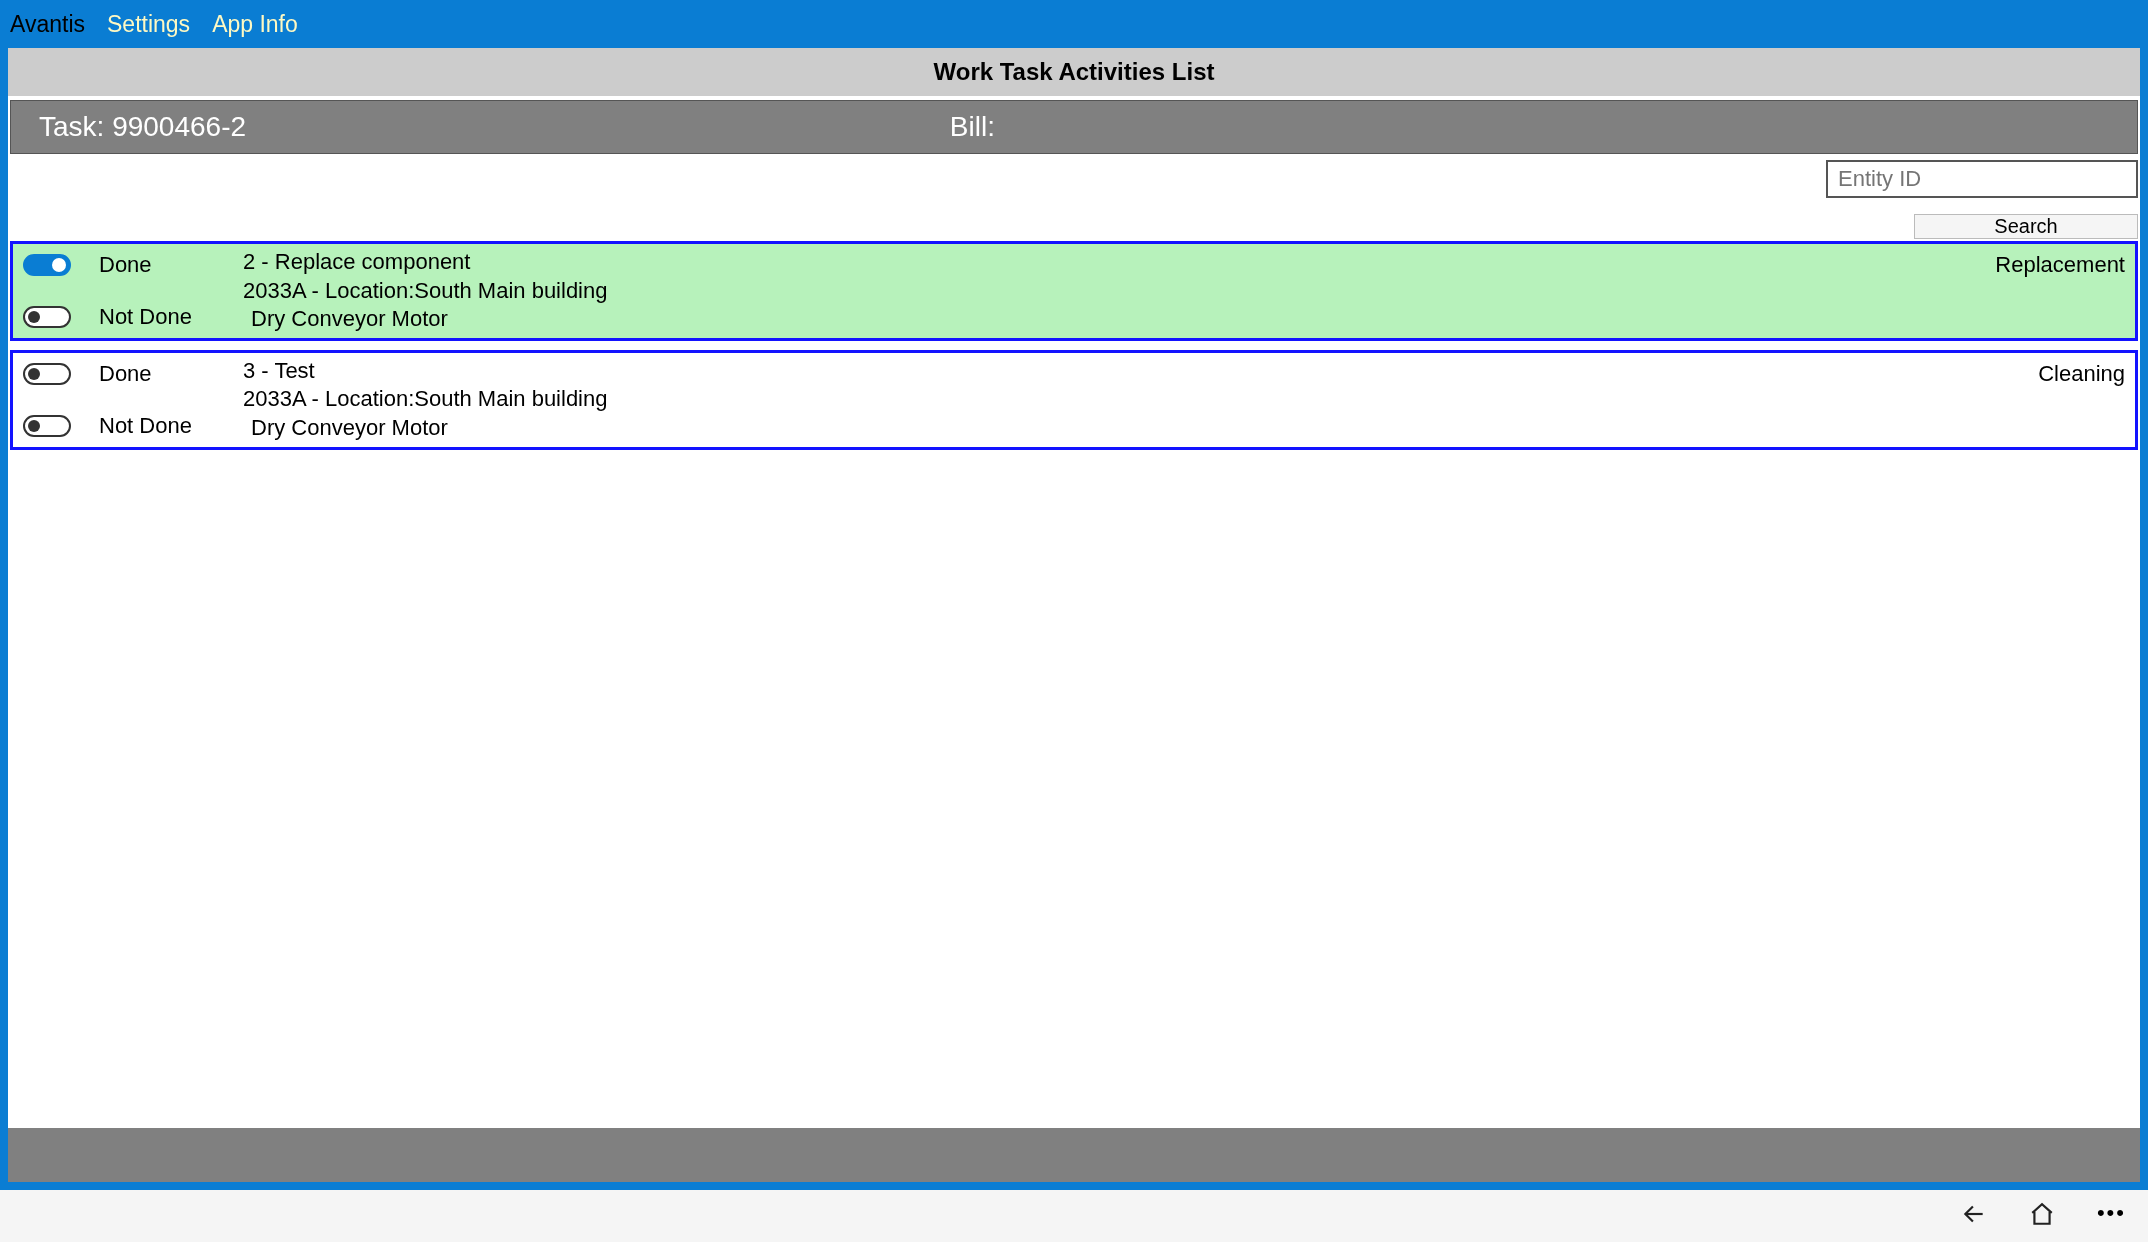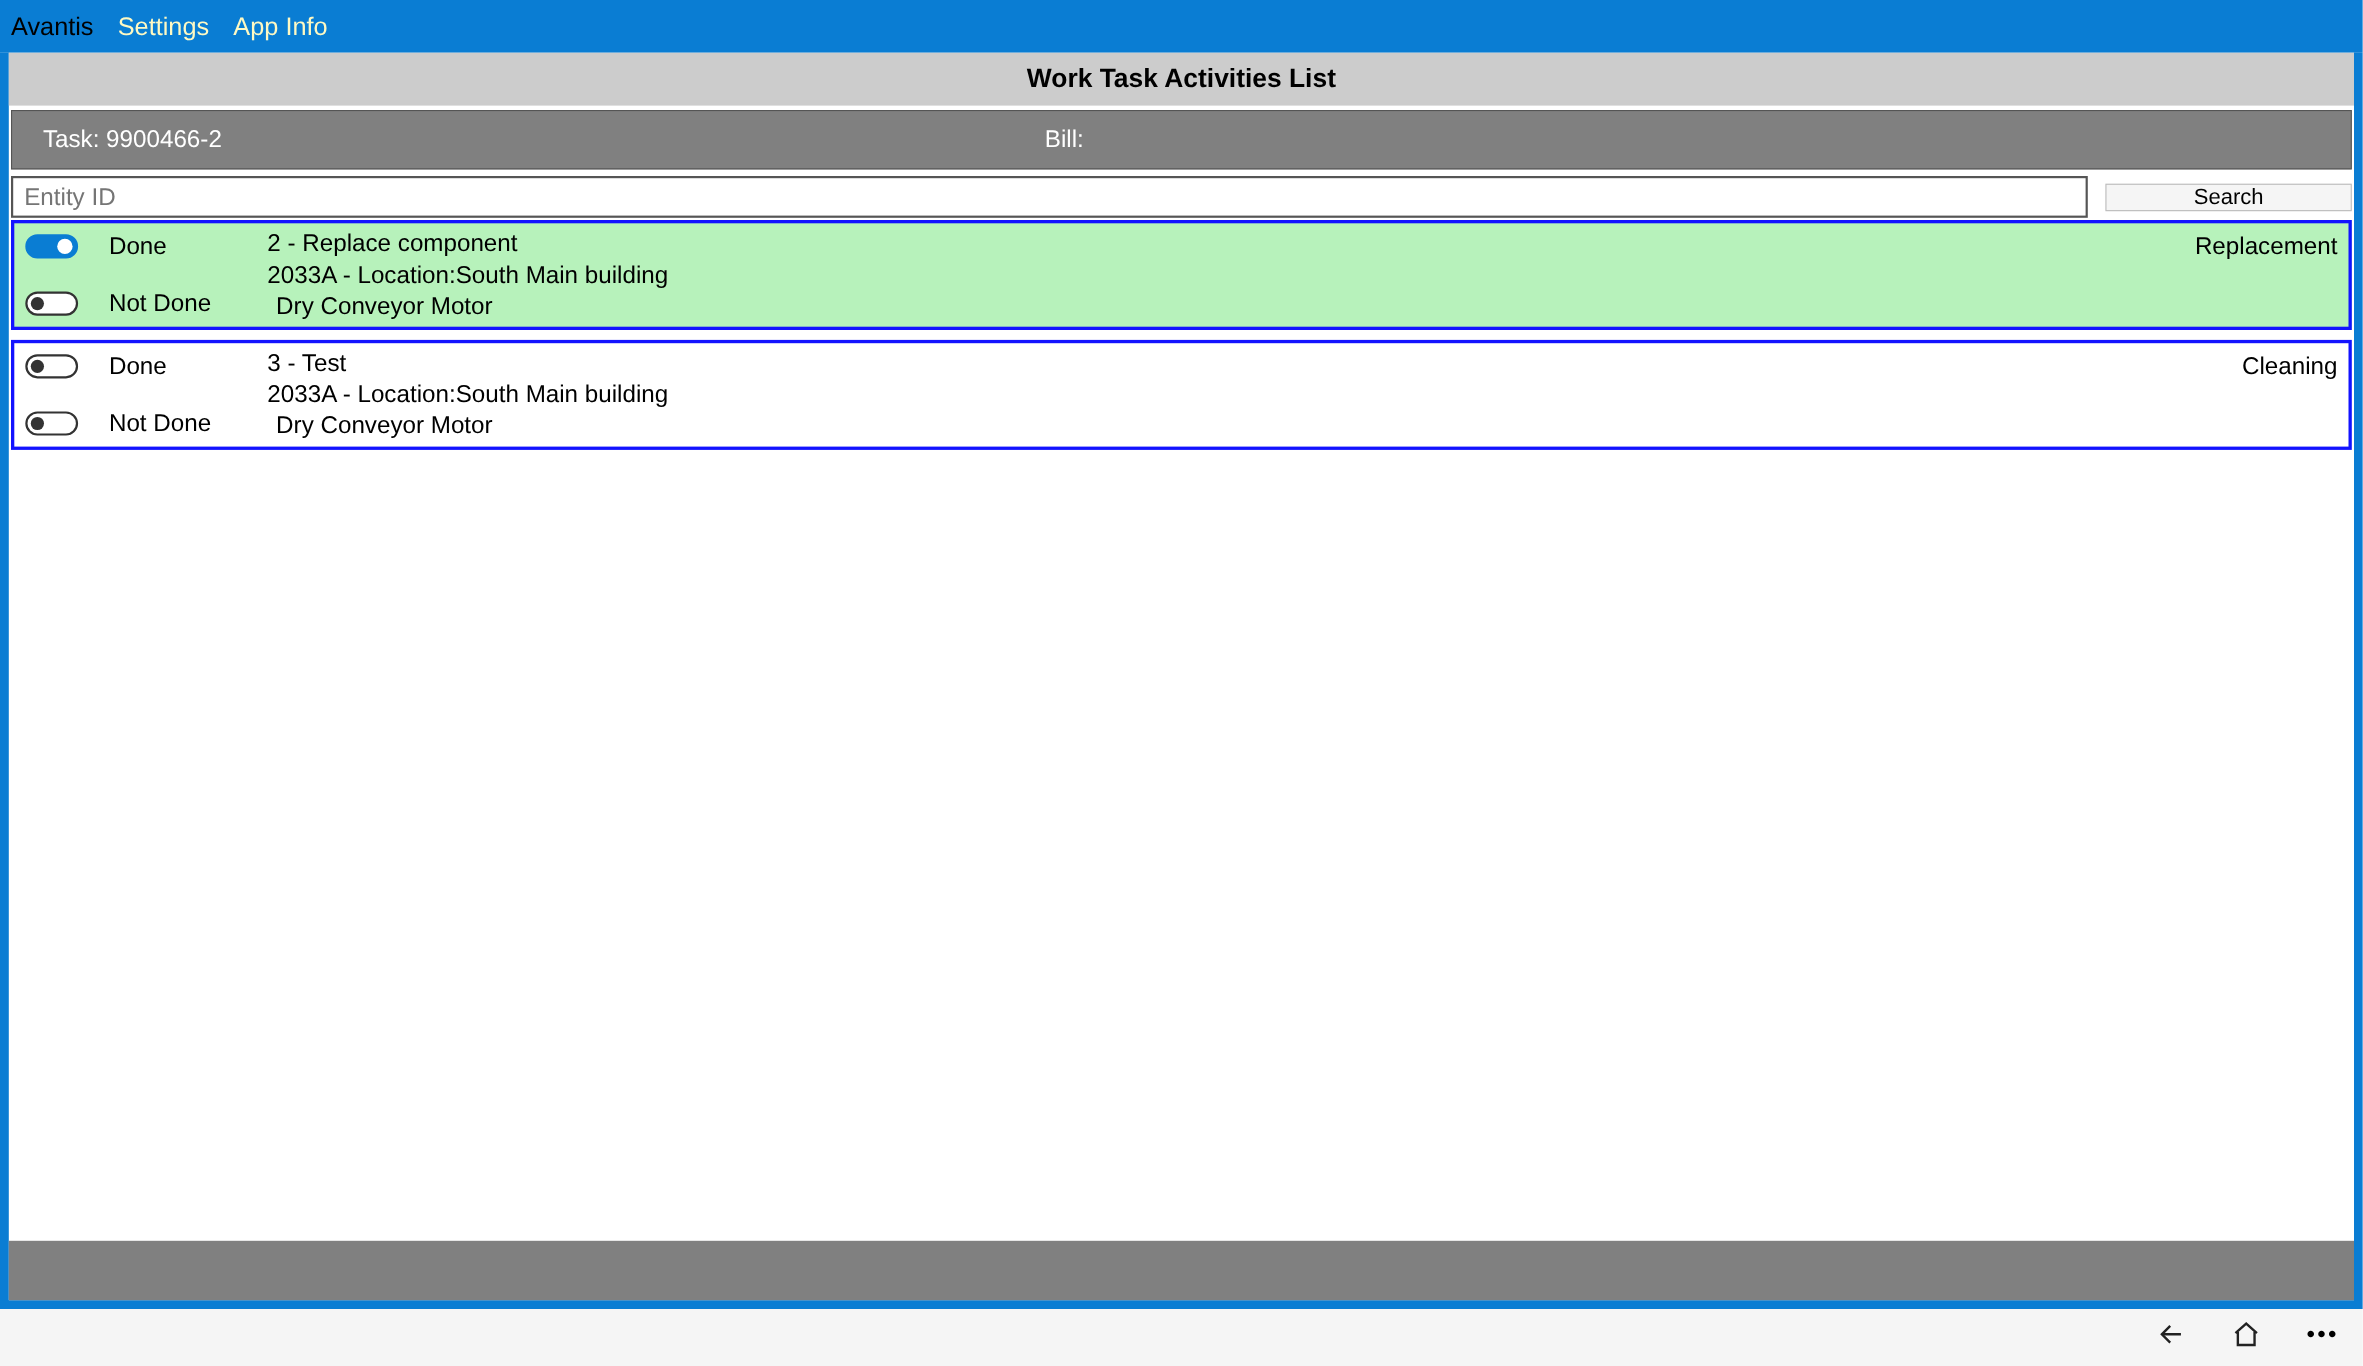--- a/index.html
+++ b/index.html
@@ -39,36 +39,37 @@
     text-align: center;
     font-size: 24px;
     font-weight: bold;
     padding: 10px 0;
   }
 
   .info-bar-wrap { padding: 4px 2px; }
   .info-bar {
     background: #808080;
     color: #fff;
-    font-size: 22px;
+    font-size: 28px;
     display: flex;
     align-items: center;
     height: 54px;
     padding: 16px 28px;
     border: 1px solid #555;
   }
   .info-task { flex: 0 0 44%; }
   .info-userlbl { flex: 0 0 19%; }
   .info-username { flex: 1; }
 
   .search-row {
     display: flex;
-    align-items: center;
+    align-items: flex-end;
     padding: 2px 2px;
     gap: 16px;
+    flex-direction: column;
   }
   .search-input {
     flex: 1;
     font-size: 22px;
     padding: 4px 10px;
     border: 2px solid #555;
     background: #fff;
   }
   .search-btn {
     width: 224px;

